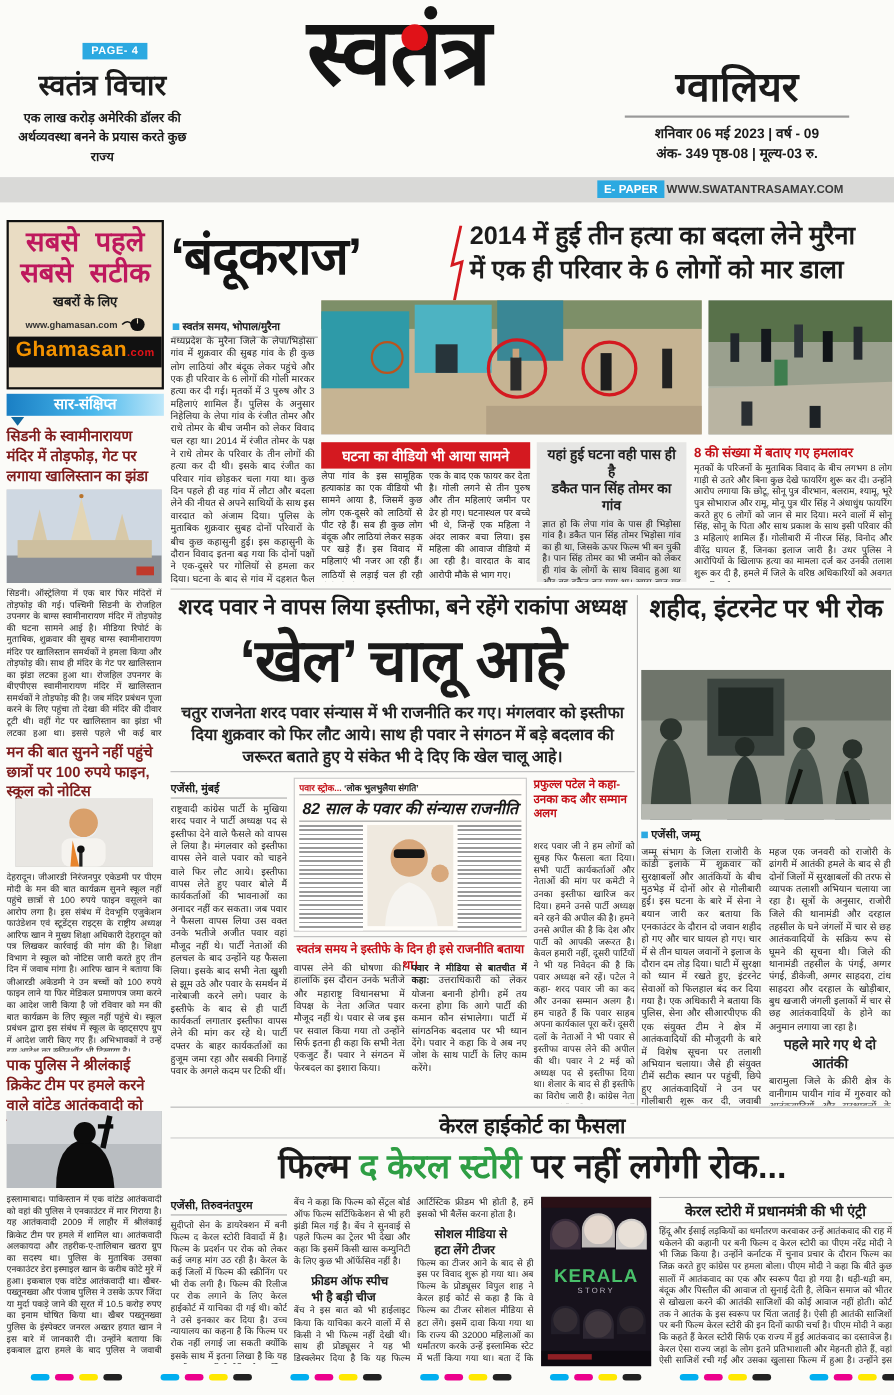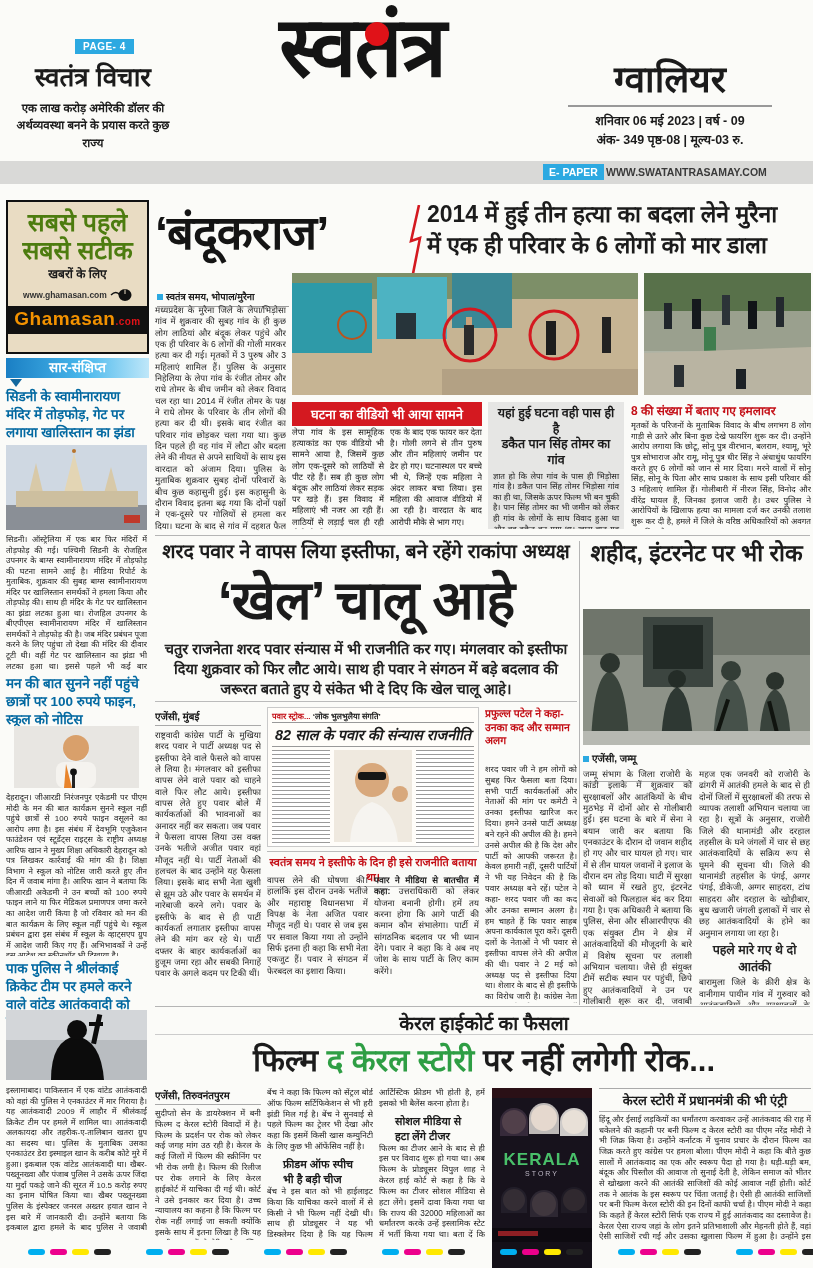--- a/index.html
+++ b/index.html
@@ -26,32 +26,32 @@
   #city-rule{left:568px;top:105px;width:204px;height:2px;background:#999;}
   #date-line{left:556px;top:112px;width:228px;font-size:12.5px;font-weight:bold;text-align:center;}
   #issue-line{left:556px;top:131px;width:228px;font-size:12.5px;font-weight:bold;text-align:center;}
   #gray-strip{left:0;top:161px;width:813px;height:23px;background:#d9d9d7;z-index:1;}
   #epaper-badge{left:543px;top:164px;background:#2ca9e1;color:#fff;font-size:10.5px;
     font-weight:bold;padding:2px 6px;z-index:2;}
   #site-url{left:606px;top:166px;font-size:10.5px;font-weight:bold;color:#3a3a3a;z-index:2;}
   
   #sidebar{left:6px;top:198px;width:143px;height:1042px;}
   #ad-box{left:0;top:2px;width:139px;height:150px;border:2px solid #101010;background:#e9dcc3;text-align:center;}
-  .ad-big{font-size:25px;font-weight:bold;line-height:1.12;color:#4d7c0f;}
+  .ad-big{font-size:25px;font-weight:bold;line-height:1.12;color:#be185d;font-family:Liberation Mono, monospace;}
   .ad-small{font-size:12px;font-weight:bold;margin-top:1px;}
   #ad-url-row{margin-top:6px;font-size:8.5px;font-weight:bold;color:#333;
     display:flex;align-items:center;justify-content:center;gap:3px;}
   #ad-brand{margin-top:4px;background:#111;color:#f39200;font-size:19px;font-weight:bold;
     padding:2px 0 4px;letter-spacing:.5px;}
   #brief-strip{left:0;top:160px;width:143px;height:20px;
     background:linear-gradient(90deg,#1a7fc4,#49b8ec 55%,#bfe7f9);color:#fff;
     font-size:13.5px;font-weight:bold;text-align:center;line-height:20px;}
   #brief-arrow{left:4px;top:181px;width:0;height:0;border-left:6px solid transparent;
     border-right:6px solid transparent;border-top:8px solid #13689f;}
-  .brief-title{font-size:13.5px;font-weight:bold;line-height:1.32;color:#0369a1;}
+  .brief-title{font-size:13.5px;font-weight:bold;line-height:1.32;color:#7f1d1d;}
   .photo{background:#ccc;}
   
   #lead{left:155px;top:193px;width:658px;height:342px;}
   #lead-headline{left:0;top:6px;width:255px;font-size:47px;font-weight:bold;letter-spacing:-1px;color:#141414;}
   #lead-sub1{left:272px;top:6px;width:386px;font-size:23px;font-weight:bold;line-height:1.35;}
   #lead-byline-row{left:2px;top:97px;width:132px;font-size:9.5px;font-weight:bold;
     border-bottom:1px solid #999;padding-bottom:3px;}
   .byline-sq{display:inline-block;width:6px;height:6px;background:#2ca9e1;margin-right:3px;}
   #lead-body{left:0;top:112px;width:131px;height:226px;}
   #lead-photo1{left:137px;top:80px;width:346px;height:122px;}
@@ -102,21 +102,21 @@
   .mini-sub{font-size:12.5px;font-weight:bold;text-align:center;margin:3px 0 2px;}
   
   #kerala{left:155px;top:1008px;width:658px;height:236px;}
   #kerala-kicker{left:0;top:2px;width:658px;font-size:19px;font-weight:bold;text-align:center;}
   #kerala-rule{left:0;top:26px;width:658px;height:1px;background:#ccc;}
   #kerala-headline{left:0;top:30px;width:658px;font-size:31px;font-weight:bold;text-align:center;}
   #kerala-headline .green{color:#2e9e44;}
   #kerala-c1{left:0;top:80px;width:106px;height:152px;}
   #kerala-c2{left:112px;top:80px;width:106px;height:152px;}
   #kerala-c3{left:224px;top:80px;width:106px;height:152px;}
-  #poster{left:337px;top:80px;width:100px;height:180px;background:#141018;position:relative;overflow:hidden;}
+  #poster{left:337px;top:80px;width:100px;height:154px;background:#141018;position:relative;overflow:hidden;}
   #kerala-c4{left:444px;top:80px;width:212px;height:154px;}
   #modi-title{font-size:13px;font-weight:bold;text-align:center;border-bottom:1px solid #aaa;
     border-top:1px solid #aaa;padding:2px 0;margin-bottom:3px;}
   .ksub{font-size:11px;font-weight:bold;margin:3px 16px 1px;}
   
   .reg-group{position:absolute;top:1249px;display:flex;gap:5px;}
   .reg{width:17px;height:6px;border-radius:3px;}
   .reg.c{background:#00aeef}.reg.m{background:#ec008c}.reg.y{background:#ffe800}.reg.k{background:#222}
 </style>
 </head>

